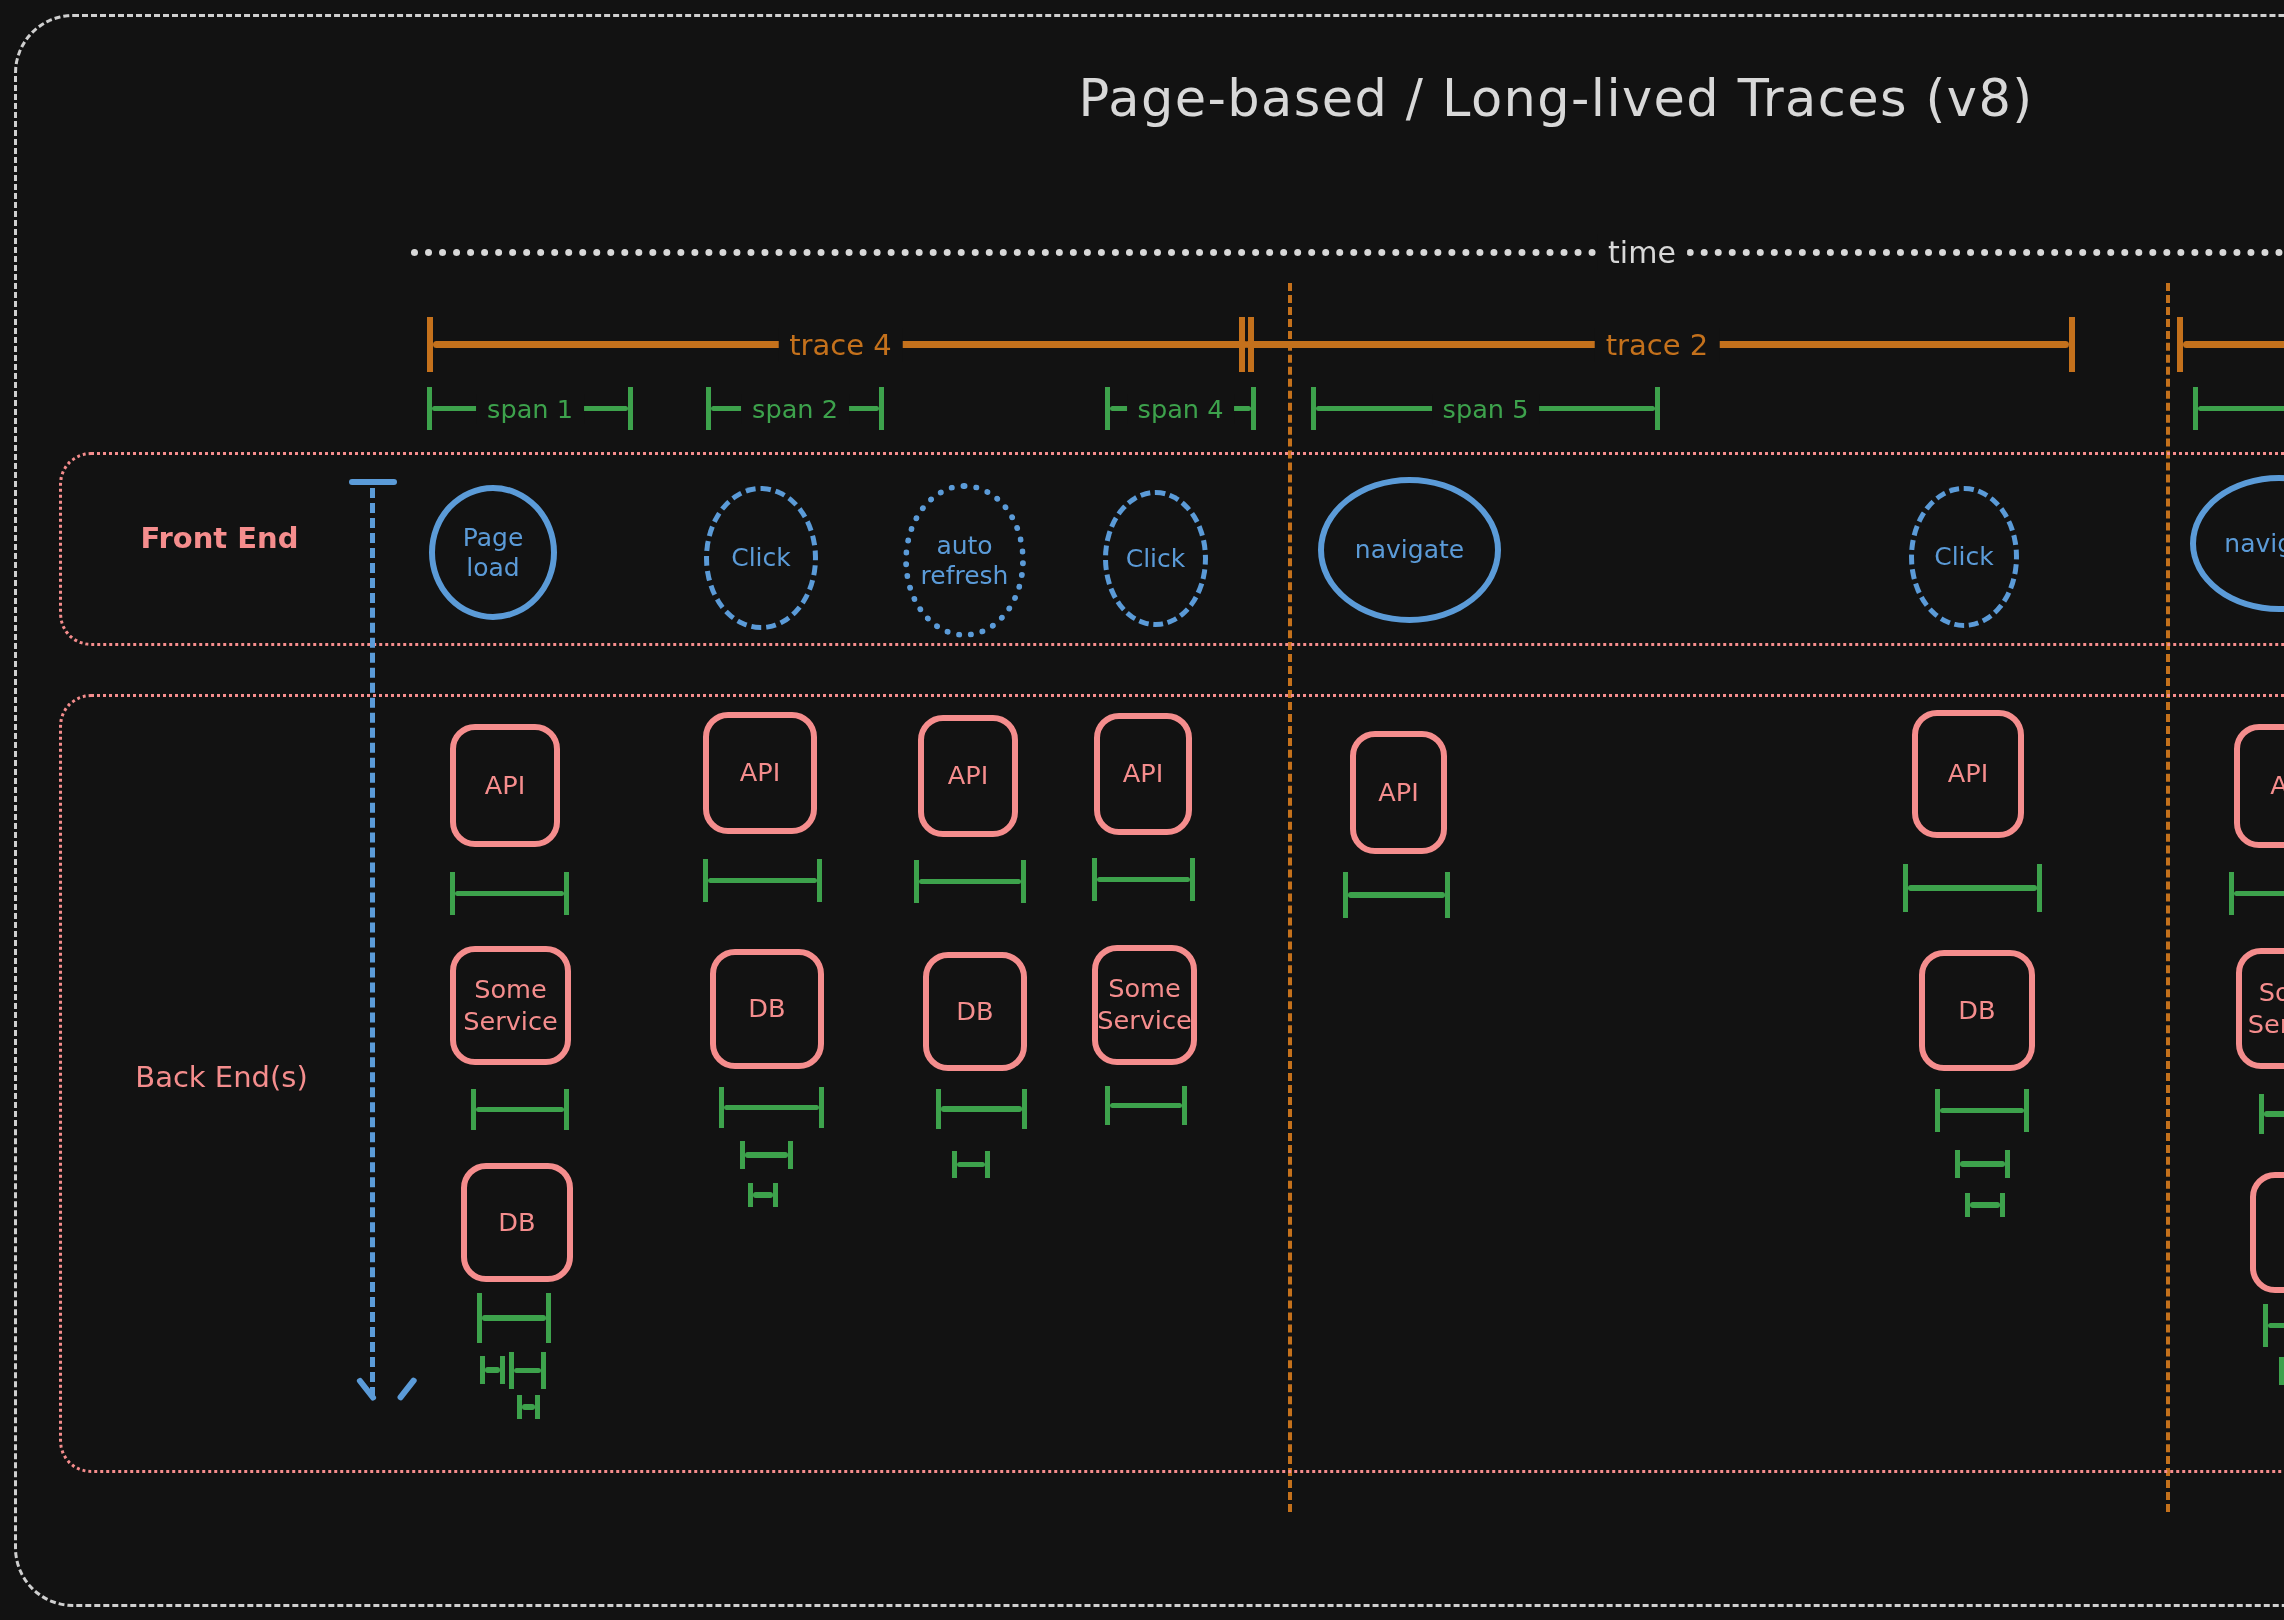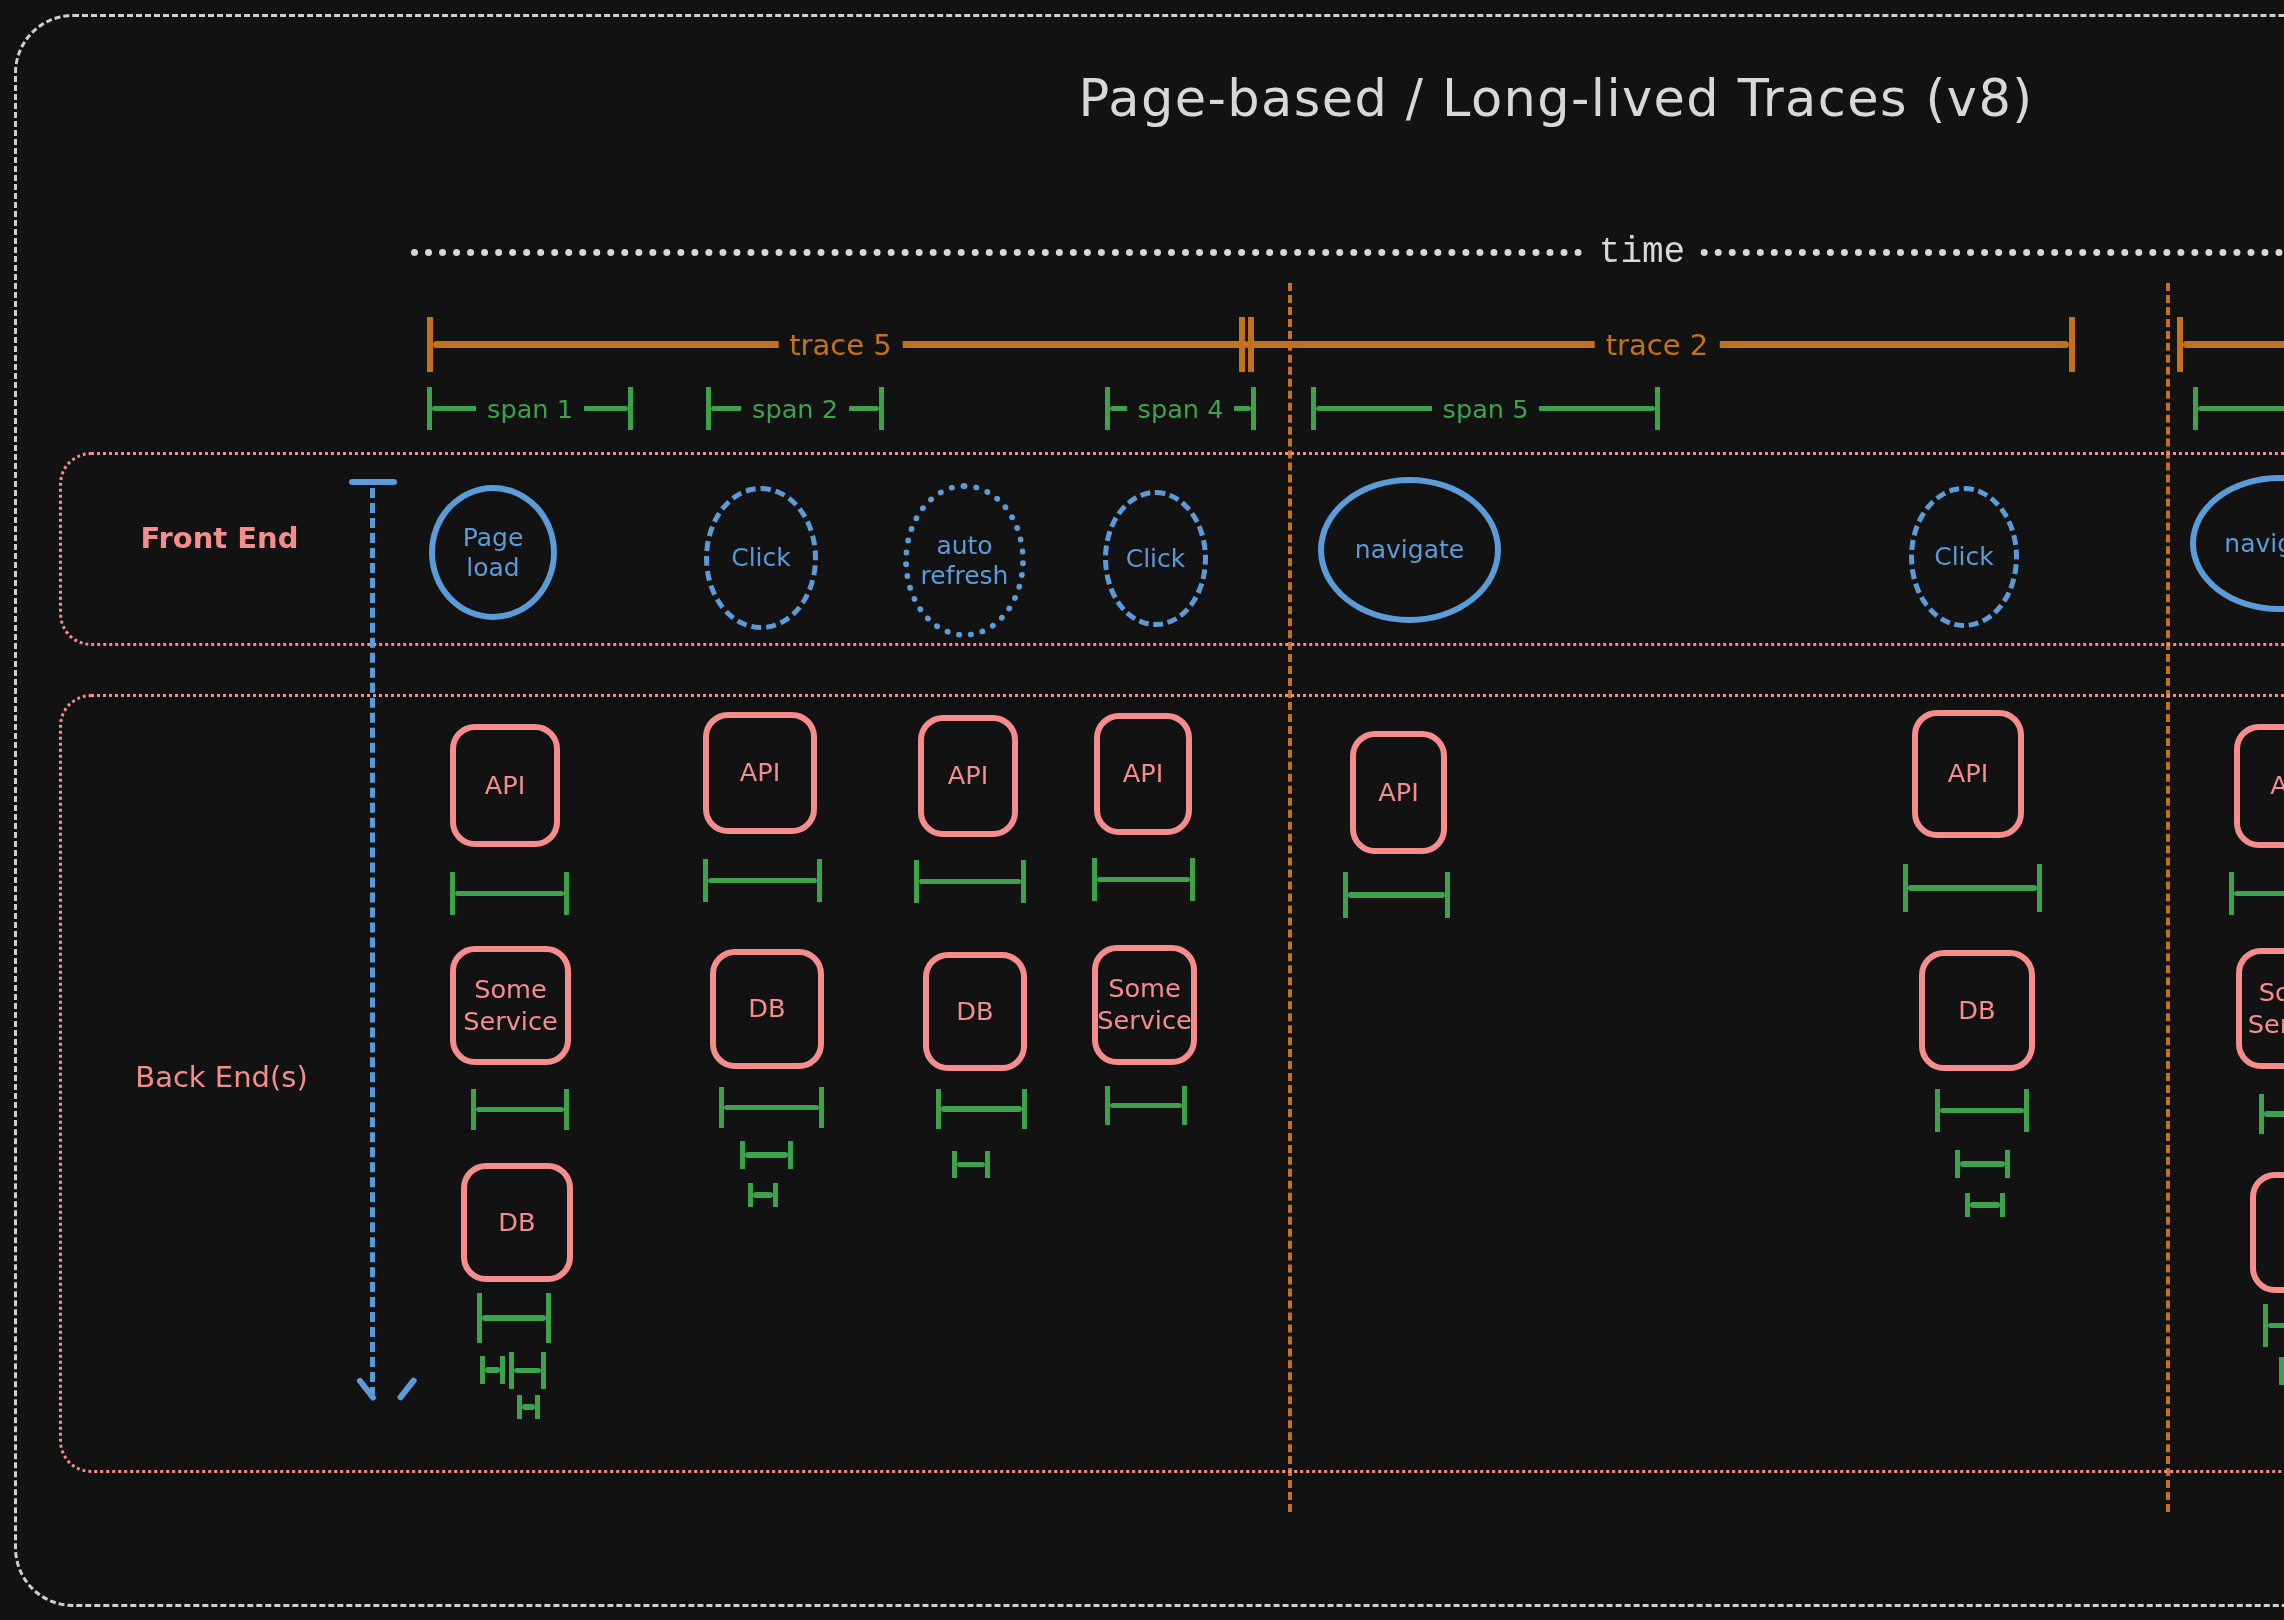--- a/index.html
+++ b/index.html
@@ -14,21 +14,21 @@
 
   
   .frame{left:13.7px;top:13.7px;width:3084px;height:1593px;border:3.7px dashed #cfcfcf;border-radius:59px;}
 
   
   .title{left:0;top:69px;width:100%;text-align:center;color:var(--text-light);
          font-size:51px;letter-spacing:1.4px;}
 
   
   .timeline{left:411px;top:249px;width:2462px;height:0;border-top:7.3px dotted var(--text-light);}
-  .timeline .bar-label{color:var(--text-light);font-size:36px;top:-3.7px;font-family:Liberation Mono, monospace;}
+  .timeline .bar-label{color:var(--text-light);font-size:30px;top:-3.7px;}
 
   
   .bar-label{position:absolute;left:50%;top:50%;transform:translate(-50%,-50%);
              background:var(--background);padding:0 11px;white-space:nowrap;}
 
   
   .trace{position:absolute;top:317px;height:55px;border-left:6px solid var(--orange);
          border-right:6px solid var(--orange);}
   .trace::before{content:'';position:absolute;left:0;right:0;top:50%;height:6.9px;
                  margin-top:-3.7px;background:var(--orange);border-radius:3.7px;}
@@ -75,21 +75,21 @@
 <div class="abs title">Page-based / Long-lived Traces (v8)</div>
 
 <div class="abs timeline">
   <span class="bar-label">time</span>
 </div>
 
 <div class="divider" style="left:1288px;"></div>
 <div class="divider" style="left:2166px;"></div>
 
 <div class="trace" style="left:427px;width:827px;">
-  <span class="bar-label">trace 5</span>
+  <span class="bar-label">trace 4</span>
 </div>
 <div class="trace" style="left:1239px;width:836px;">
   <span class="bar-label">trace 2</span>
 </div>
 <div class="trace no-right" style="left:2177px;width:672px;">
   
   
   
 </div>
 

